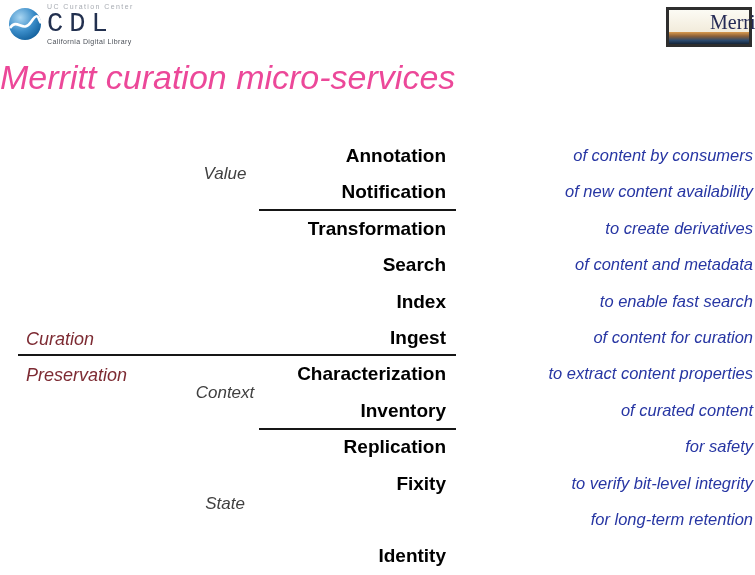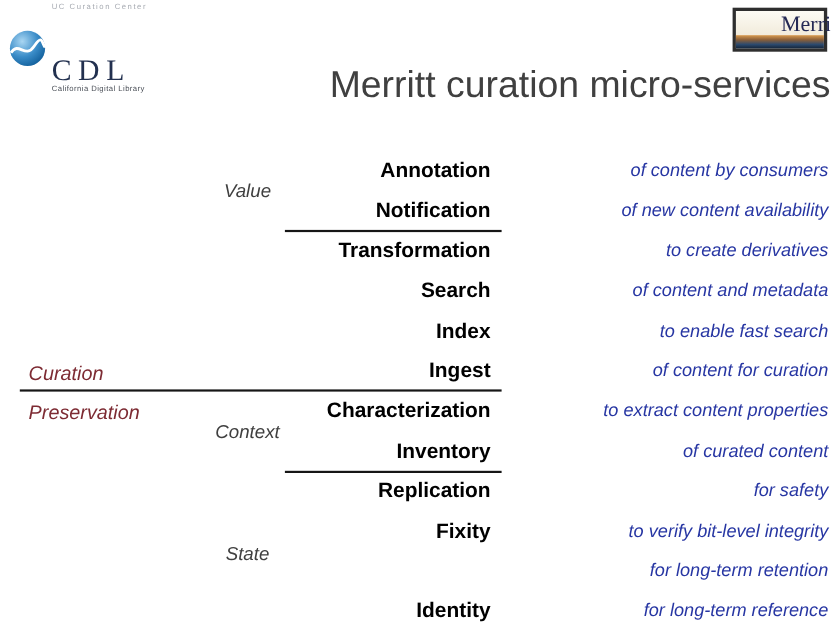--- a/index.html
+++ b/index.html
@@ -5,36 +5,36 @@
   * { margin:0; padding:0; box-sizing:border-box; }
   html,body { background:#fff; }
   body { width:755px; height:575px; font-family:"Liberation Sans", sans-serif; }
   .slide { position:relative; width:755px; height:575px; background:#ffffff; overflow:hidden; }
 
   
   .cdl-logo { position:absolute; top:3px; left:8px; display:flex; align-items:center; }
   .cdl-globe { width:34px; height:34px; margin-right:5px; flex:0 0 auto; }
   .cdl-textcol { display:flex; flex-direction:column; }
   .cdl-top { font-size:7px; letter-spacing:1.4px; color:#a7abb2; white-space:nowrap; }
-  .cdl-main { font-family:Liberation Serif, serif; font-size:27px; line-height:28px;
-              letter-spacing:6px; color:#22304f;margin-top:40px; }
+  .cdl-main { font-family:Liberation Mono, monospace; font-size:27px; line-height:28px;
+              letter-spacing:6px; color:#22304f; }
   .cdl-bottom { font-size:7px; letter-spacing:0.4px; color:#4a4f57; white-space:nowrap; }
 
   .uc3 { position:absolute; top:11px; right:97px; font-size:31px; font-weight:bold;
          color:#7f7f7f; letter-spacing:0.5px; }
   .merritt-logo { position:absolute; top:7px; right:3px; width:86px; height:40px;
                   border:3px solid #2e2e2e; background:linear-gradient(#fcfbf4, #f1ead9 70%); }
   .merritt-word { position:absolute; top:1px; left:6px; font-family:"Liberation Serif", serif;
                   font-size:20px; color:#252a55;margin-left:35px; }
   .merritt-strip { position:absolute; bottom:0; left:0; right:0; height:12px;
                    background:linear-gradient(to bottom, #d99a4e 0%, #8a5f38 35%, #2c4a6e 70%, #14253a 100%); }
 
   
-  .title { position:absolute; top:58px; left:0; width:100%; text-align:right;
-           font-weight:normal; font-size:34px; color:#404040; }
+  .title { position:absolute; top:58px; left:0; width:100%; text-align:left;
+           font-style:italic; font-weight:normal; font-size:34px; color:#ec4899; }
 
   
   .line { position:absolute; height:2px; background:#161616; }
   .line-a { top:209px; left:259px; width:197px; }
   .line-b { top:354px; left:18px;  width:438px; }
   .line-c { top:428px; left:259px; width:197px; }
 
   
   .svc  { position:absolute; left:150px; width:296px; height:37px; line-height:37px;
           text-align:right; font-weight:bold; font-size:19px; color:#000; white-space:nowrap; }
@@ -121,15 +121,14 @@
 
   <div class="svc r9">Replication</div>
   <div class="desc r9">for safety</div>
 
   <div class="svc r10">Fixity</div>
   <div class="desc r10">to verify bit-level integrity</div>
 
   <div class="desc r11">for long-term retention</div>
 
   <div class="svc r12">Identity</div>
-  <div class="desc r12">for long-term reference</div>
 
 </div>
 
 </body></html>

